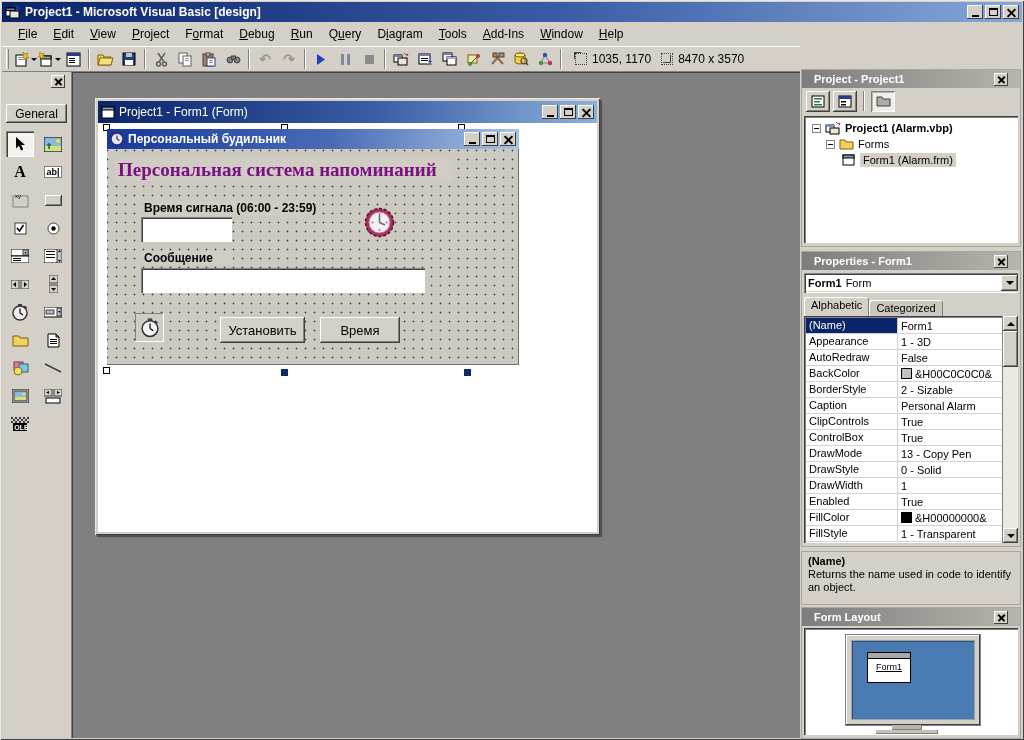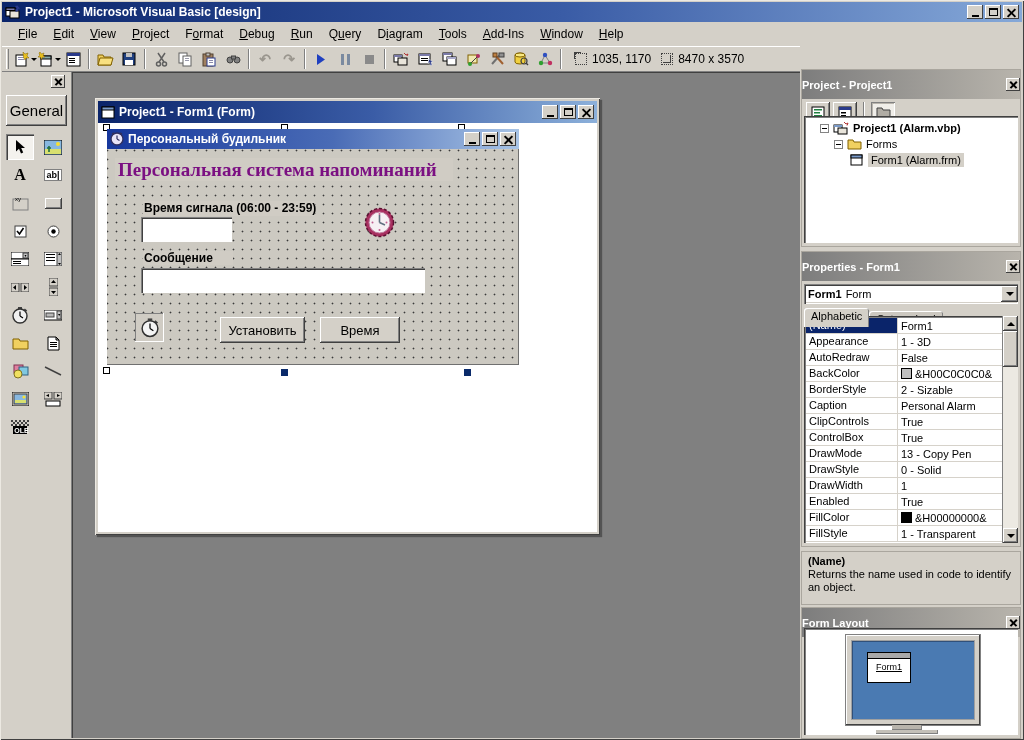--- a/index.html
+++ b/index.html
@@ -38,34 +38,34 @@
 .dd{width:0;height:0;border-left:3px solid transparent;border-right:3px solid transparent;border-top:3px solid #000;margin-left:1px}
 .coord{display:flex;align-items:center;gap:5px;margin-left:10px;font-size:12px;color:#000;white-space:nowrap}
 .dotsq{width:12px;height:12px;border:1px dotted #404040;position:relative;flex:none}
 .dotsq::before{content:"";position:absolute;left:-2px;top:-2px;width:6px;height:6px;border-left:1px solid #404040;border-top:1px solid #404040}
 .dotsq.sz::before{border:none;left:1px;top:1px;width:7px;height:7px;border-bottom:1px solid #404040;border-right:1px solid #404040}
 .uglyph{font-size:14px;line-height:1;color:#9a968e;font-weight:bold}
 
 
 .toolbox{position:absolute;left:2px;top:72px;width:70px;bottom:2px;background:#d4d0c8;border-right:1px solid #808080}
 .tb-x{position:absolute;right:6px;top:3px;width:14px;height:13px}
-.tb-head{margin:23px 4px 4px 4px;height:31px;font-size:15px}
+.tb-head{margin:32px 4px 4px 4px;height:19px;font-size:12px}
 .tools{display:grid;grid-template-columns:28px 28px;justify-content:center;gap:2px 5px;margin-top:8px}
 .tool{width:28px;height:26px;display:flex;align-items:center;justify-content:center;position:relative}
 .tool.selected{background:#f4f2ee;box-shadow:inset 1px 1px 0 #808080,inset 2px 2px 0 #404040,inset -1px -1px 0 #fff}
 .tglyph{font-weight:bold;font-size:13px;color:#000}
 .tglyph.small{font-size:9px;border:1px solid #808080;background:#fff;padding:0 1px}
 
 
 .mdi{position:absolute;left:72px;top:72px;width:728px;bottom:2px;background:#808080;
   box-shadow:inset 1px 1px 0 #404040}
 .child{position:absolute;left:23px;top:26px;width:505px;height:437px;background:#d4d0c8;
   box-shadow:inset 1px 1px 0 #ece9e2,inset -1px -1px 0 #404040,2px 2px 1px rgba(0,0,0,.35);padding:3px}
 .child-title{height:22px;background:linear-gradient(to right,#0a246a 0%,#3a5ca6 55%,#8cb0da 100%);
-  display:flex;align-items:center;gap:4px;color:#fff;font-weight:bold;font-size:12px;padding:0 3px}
+  display:flex;align-items:center;gap:4px;color:#fff;font-weight:normal;font-size:12px;padding:0 3px}
 .child-client{position:relative;height:409px;background:#fff}
 
 
 .vbform{position:absolute;left:9px;top:6px;width:412px;height:236px;background:#ccc9c1}
 .vbform-title{height:20px;background:linear-gradient(to right,#16379c 0%,#4a6cb6 55%,#a8c4e6 100%);
   display:flex;align-items:center;gap:4px;padding:0 3px;color:#fff;font-weight:bold;font-size:12px}
 .vbform-body{position:relative;height:216px;background-color:#ccc9c1;
   background-image:radial-gradient(circle,#3a3a3a 0.9px,transparent 1.05px);
   background-size:9px 9px;background-position:5px 6px;
   box-shadow:inset -1px -1px 0 #707070}
@@ -76,33 +76,33 @@
 .tbox{background:#fff;box-shadow:inset 1px 1px 0 #808080,inset 2px 2px 0 #404040,inset -1px -1px 0 #fff}
 .vbbtn{background:#d4d0c8;box-shadow:inset -1px -1px 0 #404040,inset 1px 1px 0 #fff,inset -2px -2px 0 #808080;
   display:flex;align-items:center;justify-content:center;font-size:13px;color:#000}
 .timerbox{background:#d0ccc4;box-shadow:inset -1px -1px 0 #fff,inset 1px 1px 0 #808080;display:flex;align-items:center;justify-content:center}
 .hdl{position:absolute;width:7px;height:7px;background:#fff;border:1px solid #000}
 .hdl.filled{background:#0a2a6a;border-color:#0a2a6a}
 
 
 .rightcol{position:absolute;left:800px;top:68px;width:222px;bottom:2px;background:#d4d0c8;padding:0 2px}
 .panel{position:absolute;left:2px;width:218px;background:#d4d0c8;box-shadow:0 0 0 1px #aaa69e}
-.panel-title{height:29px;background:linear-gradient(to right,#7d7d7d,#b8b4ac);
-  display:flex;align-items:center;color:#fff;font-weight:bold;font-size:11px;padding:0 0}
+.panel-title{height:18px;background:linear-gradient(to right,#7d7d7d,#b8b4ac);
+  display:flex;align-items:center;color:#fff;font-weight:bold;font-size:11px;padding:0 12px}
 .panel-x{margin-left:auto;width:14px;height:13px}
 .px{position:relative;width:7px;height:7px}
 .px::before,.px::after{content:"";position:absolute;left:-1px;top:3px;width:9px;height:1.6px;background:#000}
 .px::before{transform:rotate(45deg)}.px::after{transform:rotate(-45deg)}
 
 
 .proj-tools{height:26px;display:flex;align-items:center;gap:3px;padding:2px 4px}
 .ptbtn{width:24px;height:21px}
 .ptbtn.toggled{background:#f0eee9;box-shadow:inset 1px 1px 0 #808080,inset -1px -1px 0 #fff,inset 2px 2px 0 #b8b4ac}
 .tree{position:absolute;left:2px;top:46px;right:2px;bottom:3px;background:#fff;
-  box-shadow:inset 1px 1px 0 #404040,inset 2px 2px 0 #808080;padding:4px 2px 0 16px;font-size:11px;overflow:hidden}
+  box-shadow:inset 1px 1px 0 #404040,inset 2px 2px 0 #808080;padding:4px 2px 0 8px;font-size:11px;overflow:hidden}
 .trow{display:flex;align-items:center;height:16px;gap:4px;white-space:nowrap}
 .expander{width:9px;height:9px;border:1px solid #848484;background:#fff;position:relative;flex:none}
 .expander::before{content:"";position:absolute;left:1px;top:3px;width:5px;height:1px;background:#000}
 .tsel{background:#d4d0c8;padding:1px 3px}
 
 
 .objcombo{margin:3px 2px 0 2px;height:20px;display:flex;align-items:center;padding-left:4px;font-size:11px;gap:4px}
 .combo-btn{margin-left:2px;width:17px;height:16px}
 .tri-dn{width:0;height:0;border-left:4px solid transparent;border-right:4px solid transparent;border-top:4px solid #000}
 .tri-up{width:0;height:0;border-left:4px solid transparent;border-right:4px solid transparent;border-bottom:4px solid #000}

